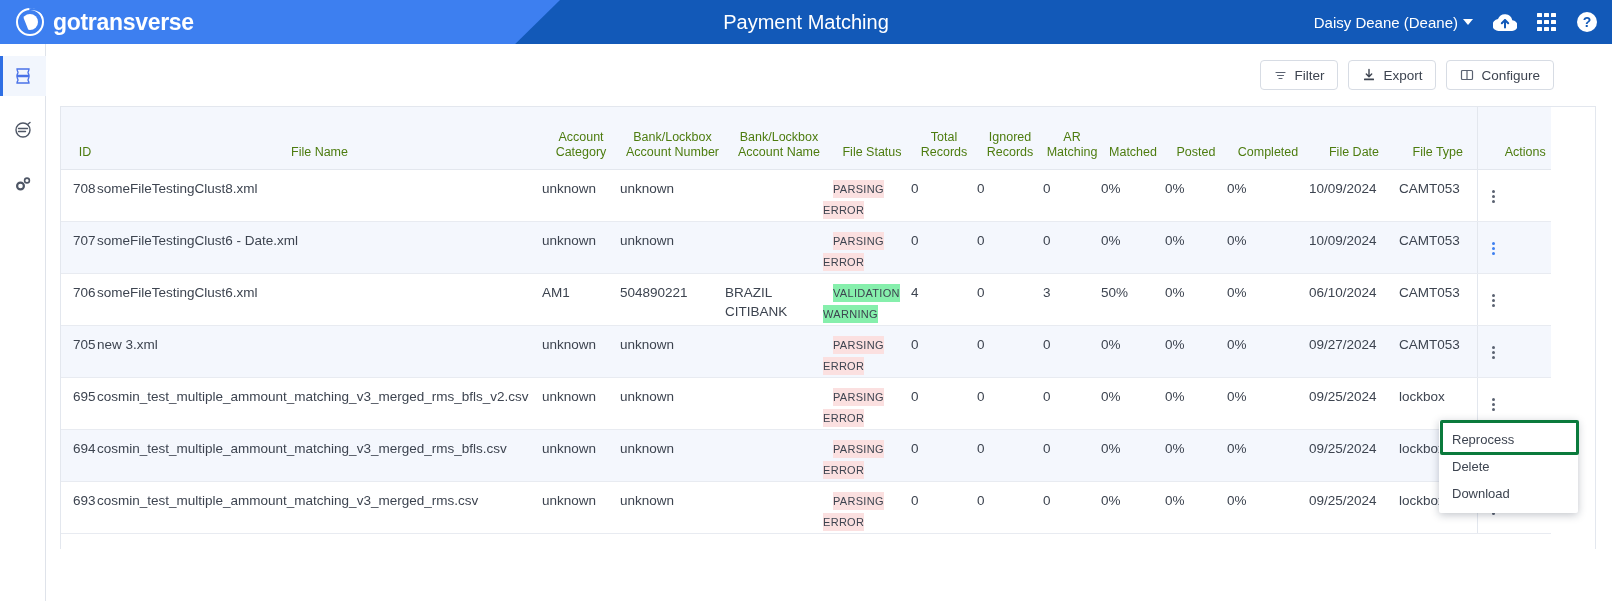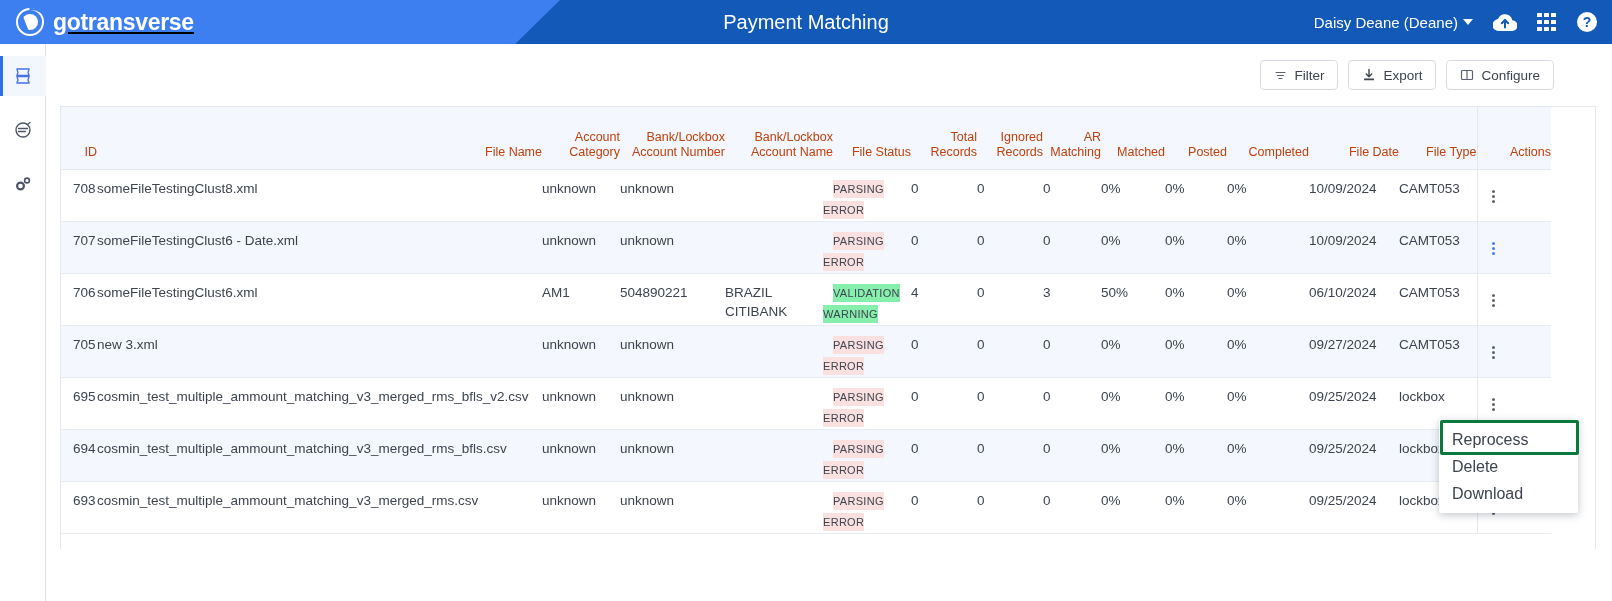--- a/index.html
+++ b/index.html
@@ -10,21 +10,20 @@
     overflow: hidden;
   }
 
   
   .topbar {
     position: relative;
     height: 44px;
     background: #1259b8;
     display: flex; align-items: center;
     overflow: hidden;
-    text-decoration: underline;
   }
   .topbar .diag {
     position: absolute;
     left: 0; top: 0;
     width: 560px; height: 44px;
     background: #3d7ff0;
     clip-path: polygon(0 0, 100% 0, 92% 100%, 0% 100%);
   }
   .brand {
     position: relative; z-index: 3;
@@ -162,24 +161,24 @@
     border-bottom: none;
     height: 443px;
     overflow: hidden;
     position: relative;
     background: #fff;
   }
   table { border-collapse: collapse; width: 1490px; table-layout: fixed; }
   thead th {
     background: #f4f7fd;
     vertical-align: bottom;
-    text-align: right;
+    text-align: center;
     font-weight: normal;
     font-size: 12.5px;
-    color: #c2410c;
+    color: #4d7c0f;
     height: 62px;
     padding: 0 0 9px 0;
     line-height: 15px;
     border-bottom: 1px solid #e3e7ee;
   }
   thead th.actions-col {
     border-left: 1px solid #e3e7ee;
     padding-left: 22px;
   }
   tbody td {
@@ -243,21 +242,21 @@
     width: 139px;
     background: #fff;
     box-shadow: 0 2px 9px rgba(20,30,55,0.26);
     border-radius: 2px;
     padding: 6px 0;
     z-index: 40;
   }
   .ctx-item {
     height: 27px; line-height: 27px;
     padding: 0 13px;
-    font-size: 16px;
+    font-size: 13px;
     color: #3d4450;
     cursor: pointer;
     white-space: nowrap;
   }
   .highlight-box {
     position: absolute;
     left: 1379px; top: 313px;
     width: 139px; height: 35px;
     border: 3px solid #0a7a3c;
     border-radius: 2px;

